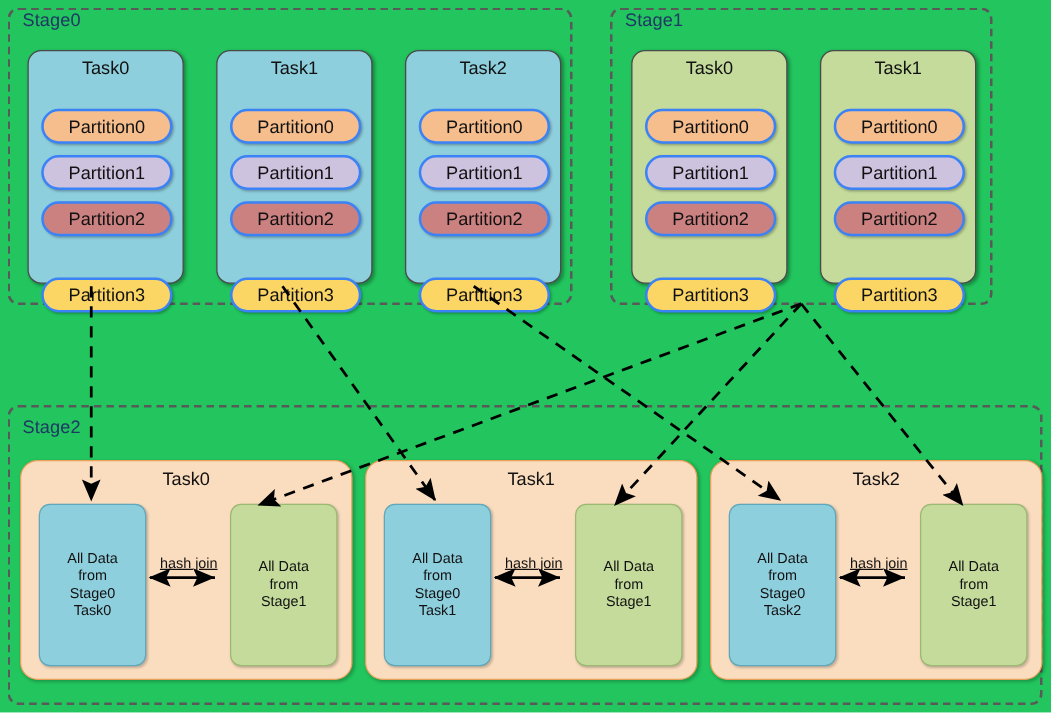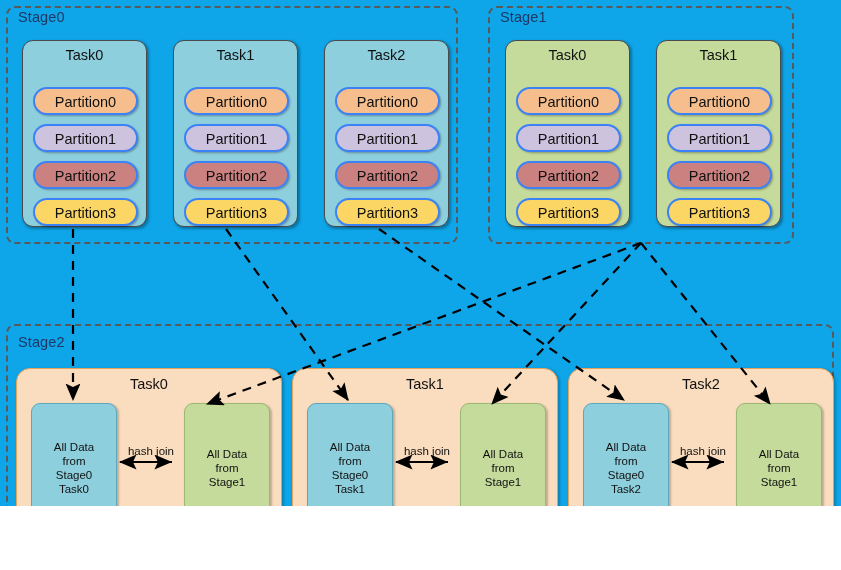--- a/index.html
+++ b/index.html
@@ -8,23 +8,23 @@
     padding: 0;
     background: #ffffff;
   }
   body {
     font-family: "Liberation Sans", sans-serif;
     color: #1a1a1a;
   }
   #canvas {
     position: relative;
     width: 841px;
-    height: 506px;
+    height: 570px;
     overflow: hidden;
-    background: #0ea5e9;
+    background: #22c55e;
   }
   
   .stage-box {
     position: absolute;
     border: 2px dashed #595959;
     border-radius: 9px;
     box-sizing: border-box;
     background: transparent;
   }
   .stage-label {
@@ -62,21 +62,21 @@
     border-radius: 14px;
     border: 2px solid #3b82f6;
     font-size: 14.5px;
     color: #111111;
     box-shadow: 1.2px 1.2px 2px rgba(0,0,0,0.28);
     white-space: nowrap;
   }
   .p0 { background: #F6BE8D; }
   .p1 { background: #CEC3DF; }
   .p2 { background: #CC8181; }
-  .p3 { background: #FBD665; }
+  .p3 { background: #FBD665; margin-top: 24px; }
 
   
   .s2-task {
     position: absolute;
     box-sizing: border-box;
     background: #FADCBE;
     border: 1px solid #E8A05A;
     border-radius: 14px;
     box-shadow: 1.5px 1.5px 2.5px rgba(0,0,0,0.22);
   }
@@ -104,20 +104,21 @@
   }
   .data-box.blue  { background: #8ECFDE; border: 1px solid #5FA7BA; }
   .data-box.green { background: #C5DB9C; border: 1px solid #9BB972; }
 
   .join-label {
     position: absolute;
     font-size: 11.5px;
     color: #111111;
     text-align: center;
     white-space: nowrap;
+    text-decoration: underline;
   }
   
   svg.overlay {
     position: absolute;
     left: 0; top: 0;
     width: 841px;
     height: 570px;
     pointer-events: none;
     overflow: visible;
   }

